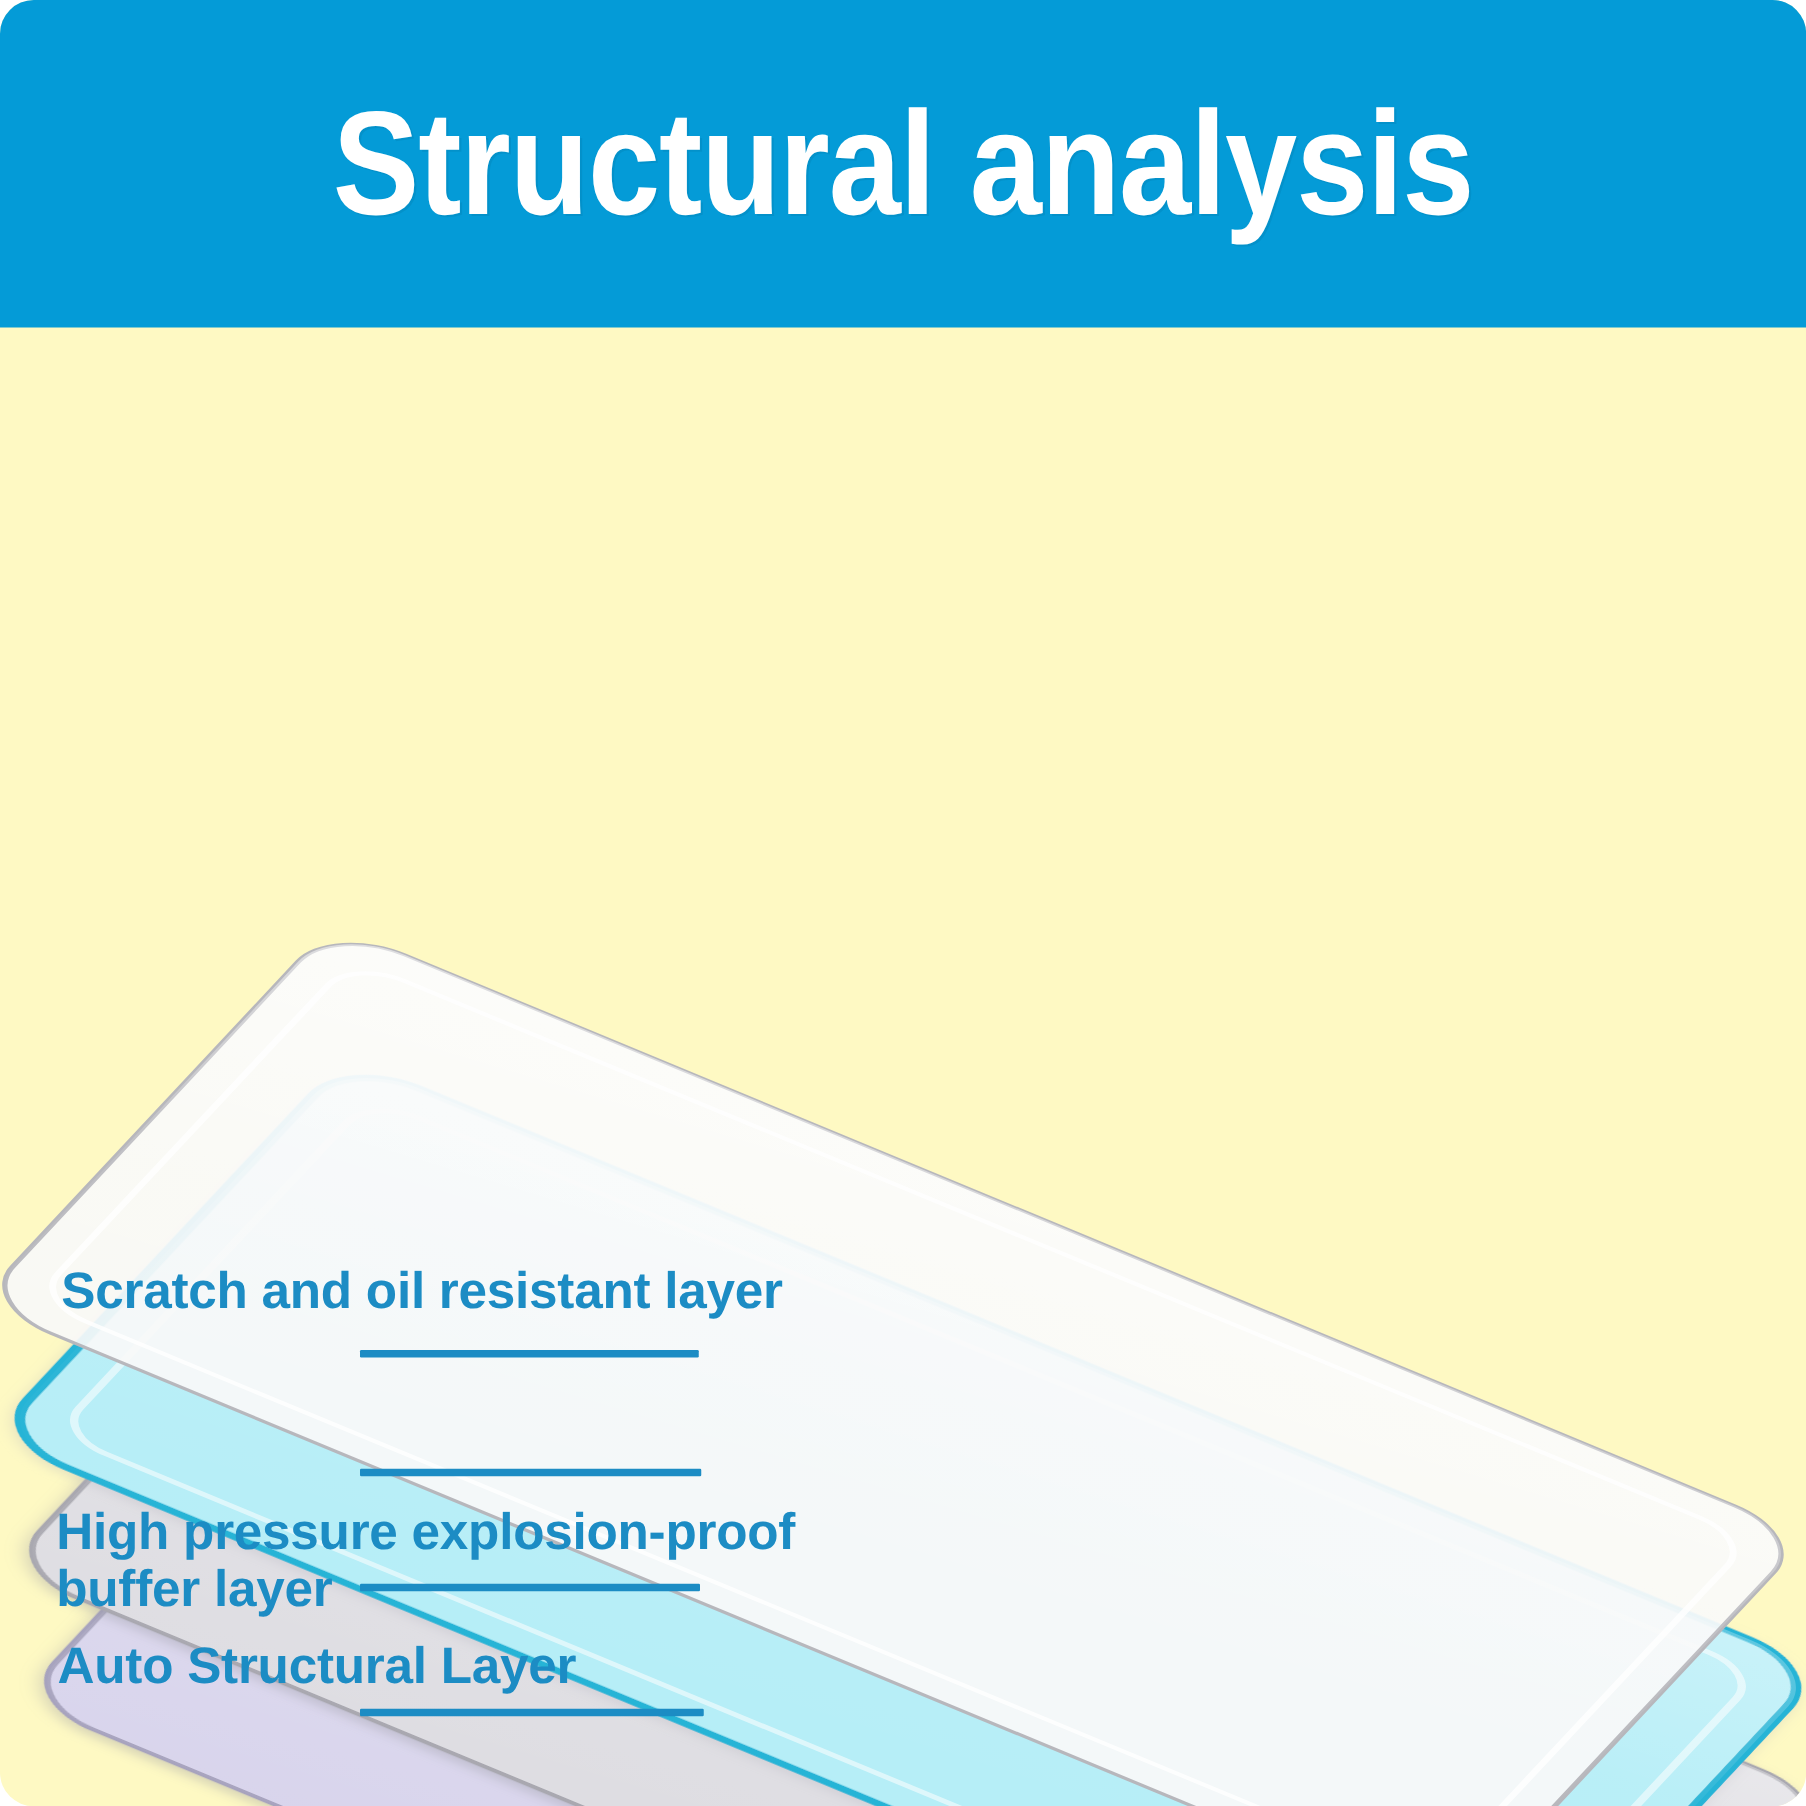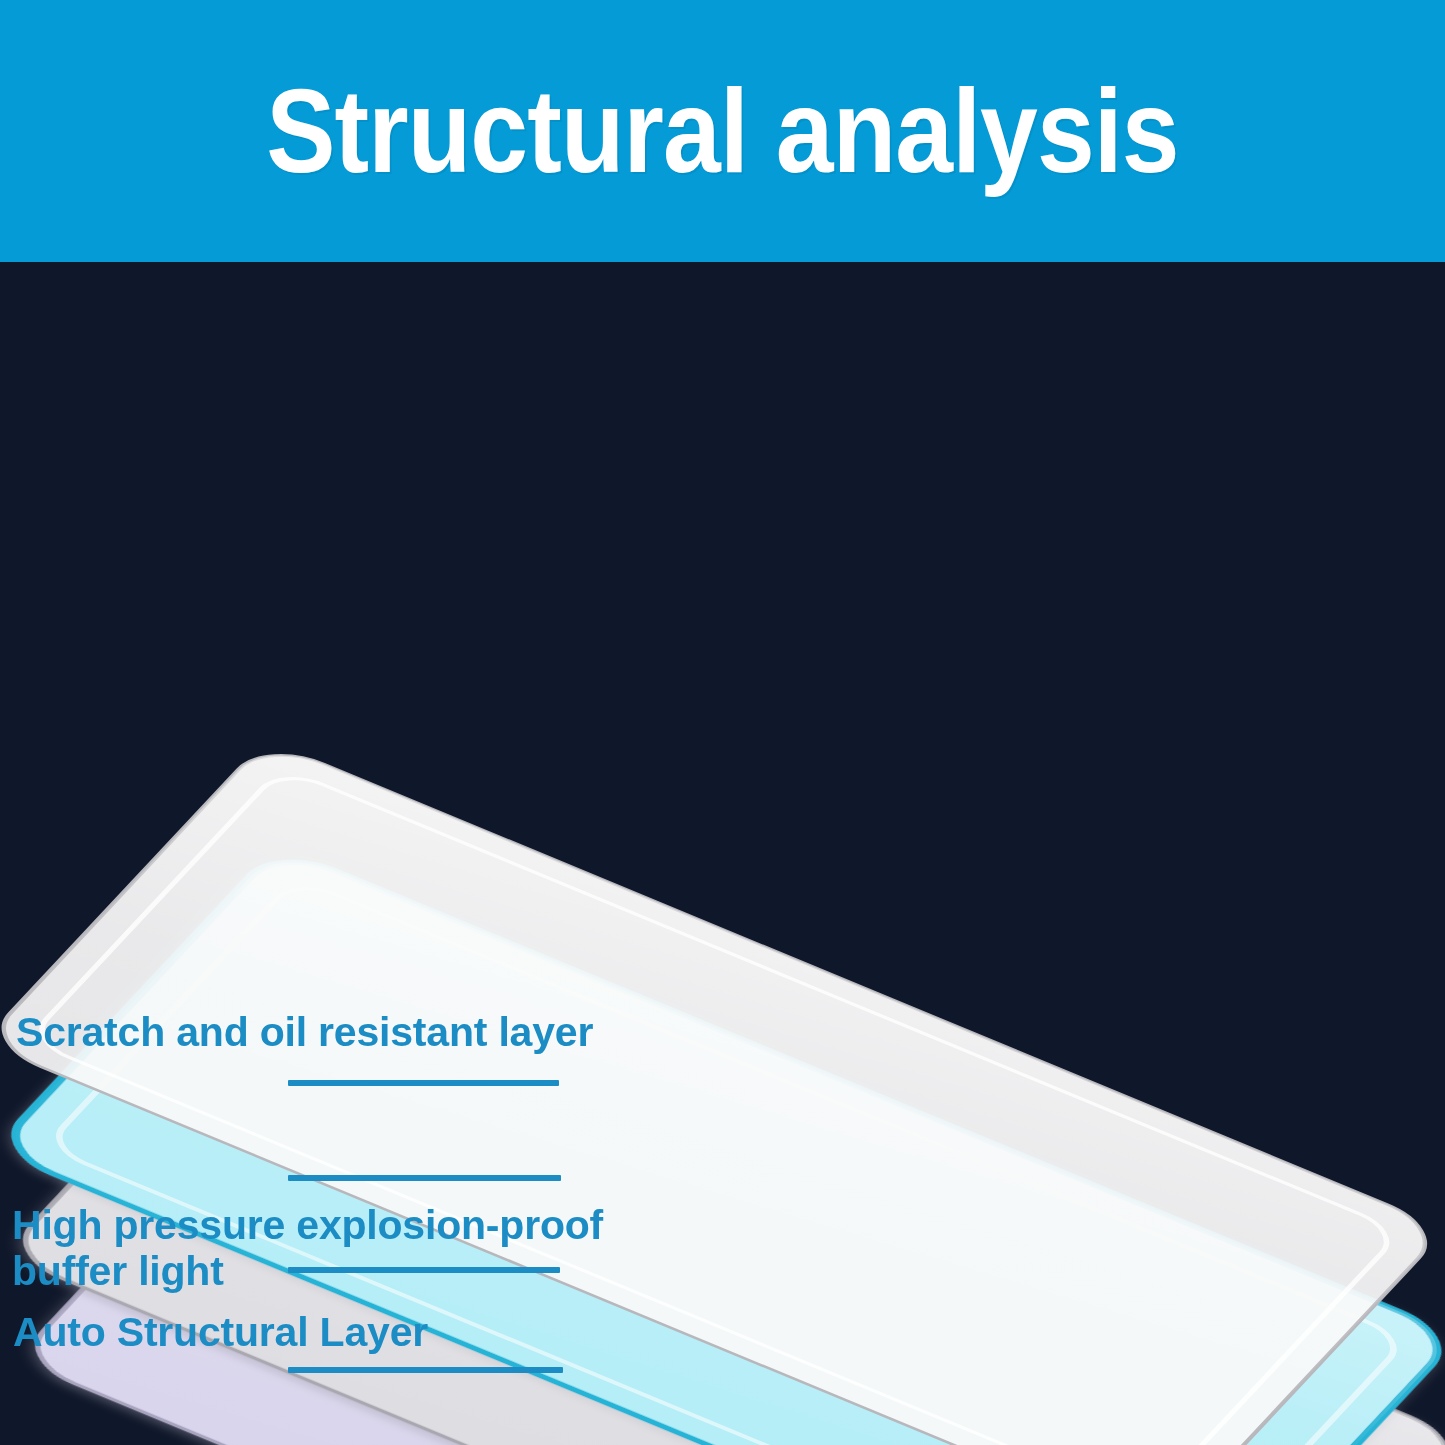--- a/index.html
+++ b/index.html
@@ -4,23 +4,24 @@
 <style>
   html, body {
     margin: 0;
     padding: 0;
     background: #ffffff;
   }
   #page {
     position: relative;
     width: 1445px;
     height: 1445px;
-    background: #0f172a;
+    background: #fef9c3;
     overflow: hidden;
     font-family: "Liberation Sans", sans-serif;
+    border-radius: 27px;
   }
 
   
   #header-band {
     position: absolute;
     left: 0;
     top: 0;
     width: 1445px;
     height: 262px;
     background: #049BD7;
@@ -61,20 +62,21 @@
   
   .callout {
     position: absolute;
     color: #1C8CC4;
     font-family: "Liberation Sans Narrow", "Liberation Sans", sans-serif;
     font-weight: bold;
     font-size: 41px;
     line-height: 1.12;
     letter-spacing: -0.2px;
     white-space: pre-line;
+    margin-left: 33px;
   }
   #callout-1 { left: 16px; top: 748px; width: 600px; }
   #callout-2 { left: 14px; top: 843px; width: 520px; }
   #callout-3 { left: 12px; top: 941px; width: 600px; }
   #callout-4 { left: 13px; top: 1048px; width: 600px; }
 
   .leader-line {
     position: absolute;
     height: 6px;
     background: #1C8CC4;
@@ -140,17 +142,17 @@
       </g>
     </svg>
 
     <div class="leader-line" id="leader-1"></div>
     <div class="leader-line" id="leader-2"></div>
     <div class="leader-line" id="leader-3"></div>
     <div class="leader-line" id="leader-4"></div>
 
     <div class="callout" id="callout-1">Scratch and oil resistant layer</div>
     <div class="callout" id="callout-3">High pressure explosion-proof
-buffer light</div>
+buffer layer</div>
     <div class="callout" id="callout-4">Auto Structural Layer</div>
 
   </div>
 </div>
 
 </body></html>

